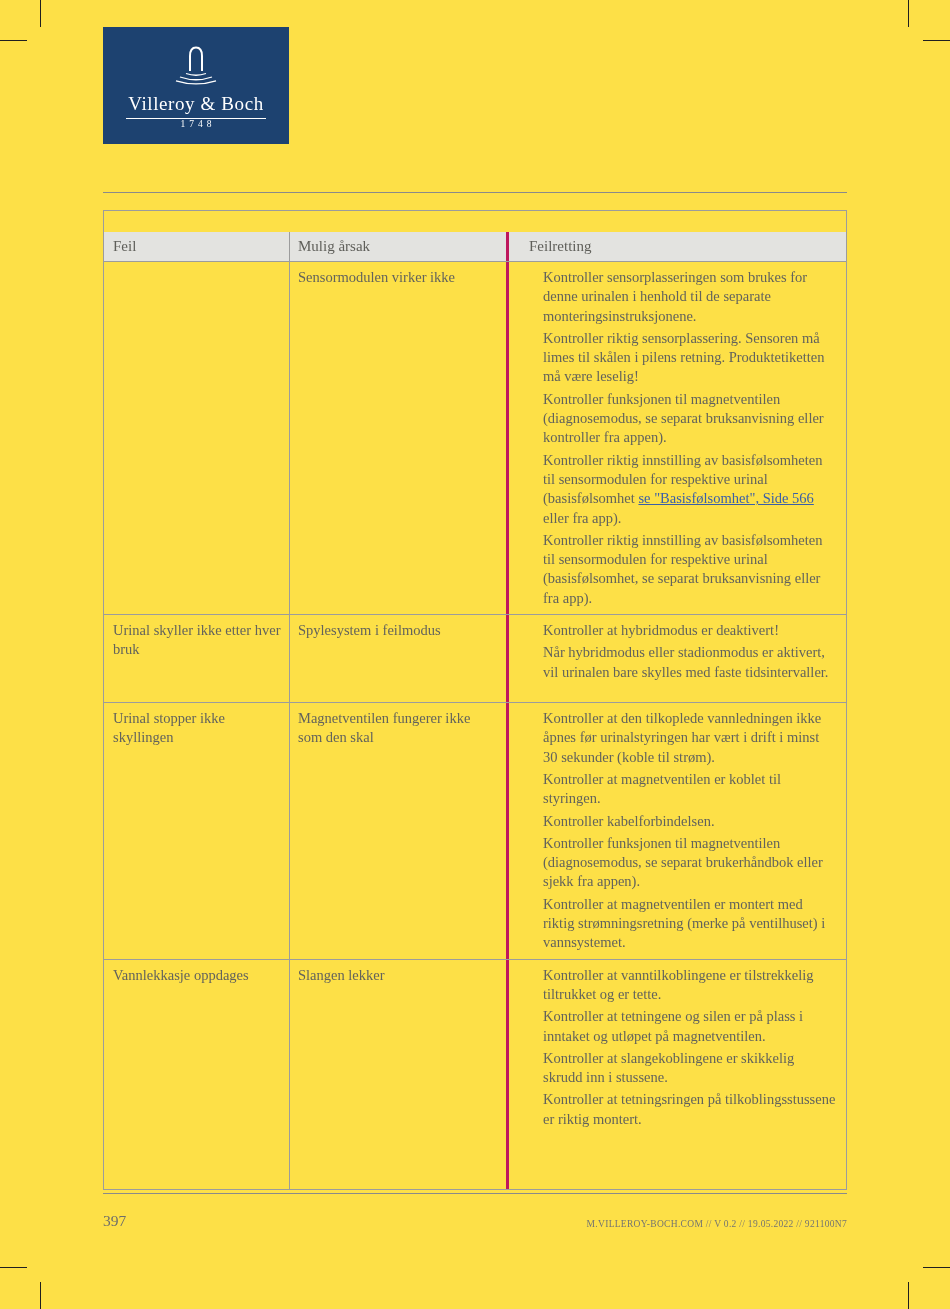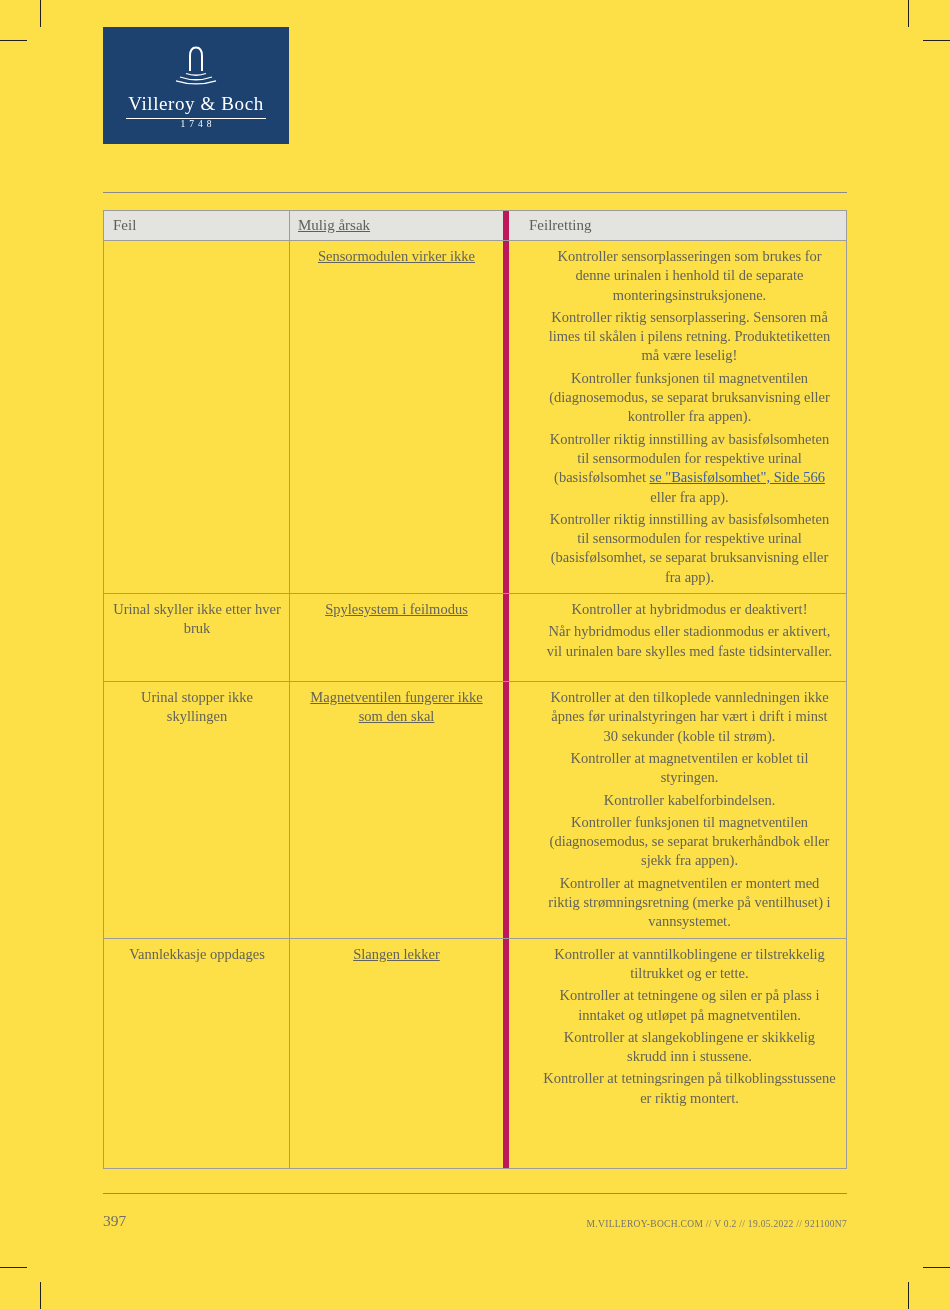--- a/index.html
+++ b/index.html
@@ -35,26 +35,26 @@
   .rule { position:absolute; left:103px; width:744px; height:1px; background:#8a8a8a; }
   .rule-top { top:192px; }
   .rule-bottom { top:1193px; }
 
   
   .ttable {
     position:absolute; left:103px; top:210px; width:744px;
     border:1px solid #9c9c9c; box-sizing:border-box;
     color:#63635c; font-size:14.5px; line-height:19.3px;
   }
-  .thead { display:flex; background:#e3e3e0; height:29px; border-bottom:1px solid #9c9c9c; }
-  .trow { display:flex; border-bottom:1px solid #9c9c9c;text-align:center; }
+  .thead { display:flex; background:#e3e3e0; height:29px; border-bottom:1px solid #9c9c9c;margin-top:21px; }
+  .trow { display:flex; border-bottom:1px solid #9c9c9c; }
   .trow:last-child { border-bottom:none; }
   .cell { box-sizing:border-box; }
   .c1 { width:186px; border-right:1px solid #9c9c9c; padding:6px 8px 6px 9px; }
-  .c2 { width:219px; border-right:6px solid #be185d; padding:6px 8px 4px 8px;text-decoration:underline; }
+  .c2 { width:219px; border-right:3px solid #be185d; padding:6px 8px 4px 8px; }
   .c3 { flex:1; padding:6px 10px 6px 34px; }
   .th { display:flex; align-items:center; padding-top:0; padding-bottom:0; font-size:15px; color:#5f5f5a; }
   .th.c3 { padding-left:20px; }
   .c3 p { margin:0 0 3px 0; }
   .c3 p:last-child { margin-bottom:0; }
   .link { color:#3a5fa8; text-decoration:underline; cursor:pointer; }
 
   
   .page-num { position:absolute; left:103px; top:1212px; font-size:15.5px; color:#6e6e6a; }
   .footer-meta {

